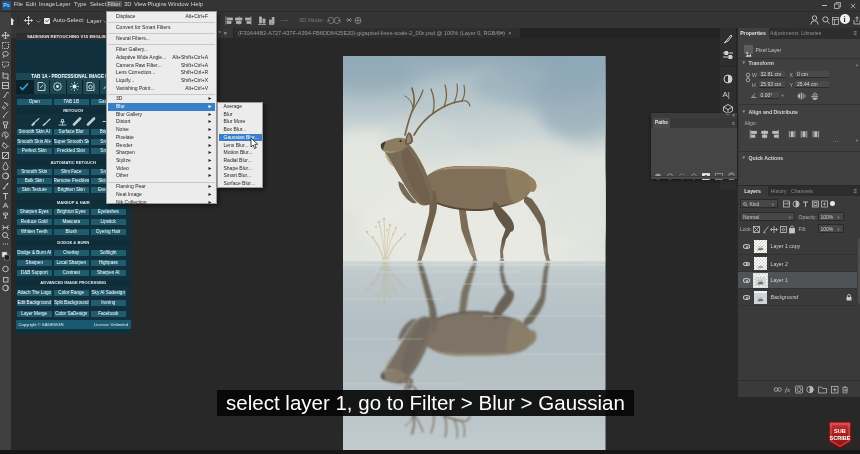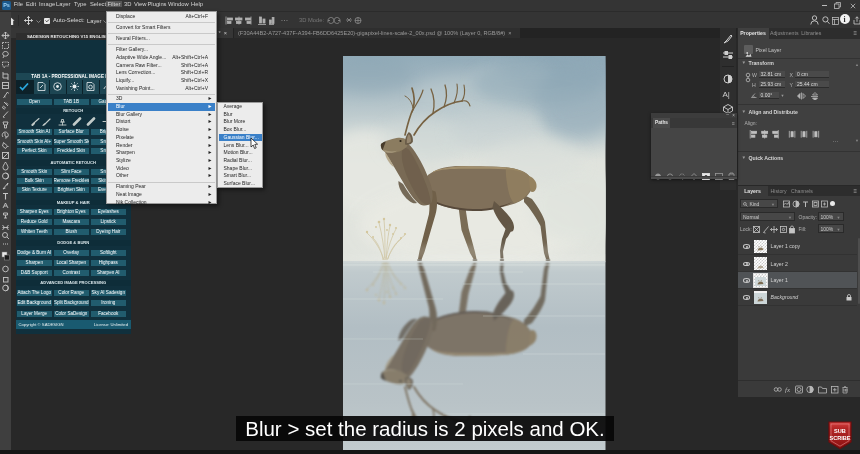--- a/index.html
+++ b/index.html
@@ -834,21 +834,21 @@
         <span class="lb">Smart Blur...</span>
       </div>
   <div class="srow" style="top:77.5px">
         <span class="lb">Surface Blur...</span>
       </div>
 </div>
 <svg class="abs" style="left:250px;top:138px;width:10px;height:12px" viewBox="0 0 10 12">
       <path d="M1,0 L1,9 L3.2,7 L4.6,10.5 L6.2,9.8 L4.8,6.4 L7.6,6.2 Z" fill="#fff" stroke="#000" stroke-width="0.7"></path>
     </svg>
 
-<div class="subt" style="left:236px;top:416px;width:378px;height:25px">Blur &gt; set the radius is 2 pixels and OK.</div>
+<div class="subt" style="left:217px;top:390px;width:417px;height:26px">select layer 1, go to Filter &gt; Blur &gt; Gaussian</div>
 
 <svg class="abs" style="left:827px;top:420px" width="26" height="30" viewBox="0 0 26 30">
   <defs>
         <linearGradient id="shield" x1="0" y1="0" x2="0" y2="1">
     <stop offset="0" stop-color="#d84040"></stop>
           <stop offset="0.25" stop-color="#b32525"></stop>
           <stop offset="1" stop-color="#8c1212"></stop>
   </linearGradient>
       </defs>
   <path d="M2,2 L24,2 L24,22 L13,28.5 L2,22 Z" fill="url(#shield)" stroke="#6e0d0d" stroke-width="1.2"></path>

